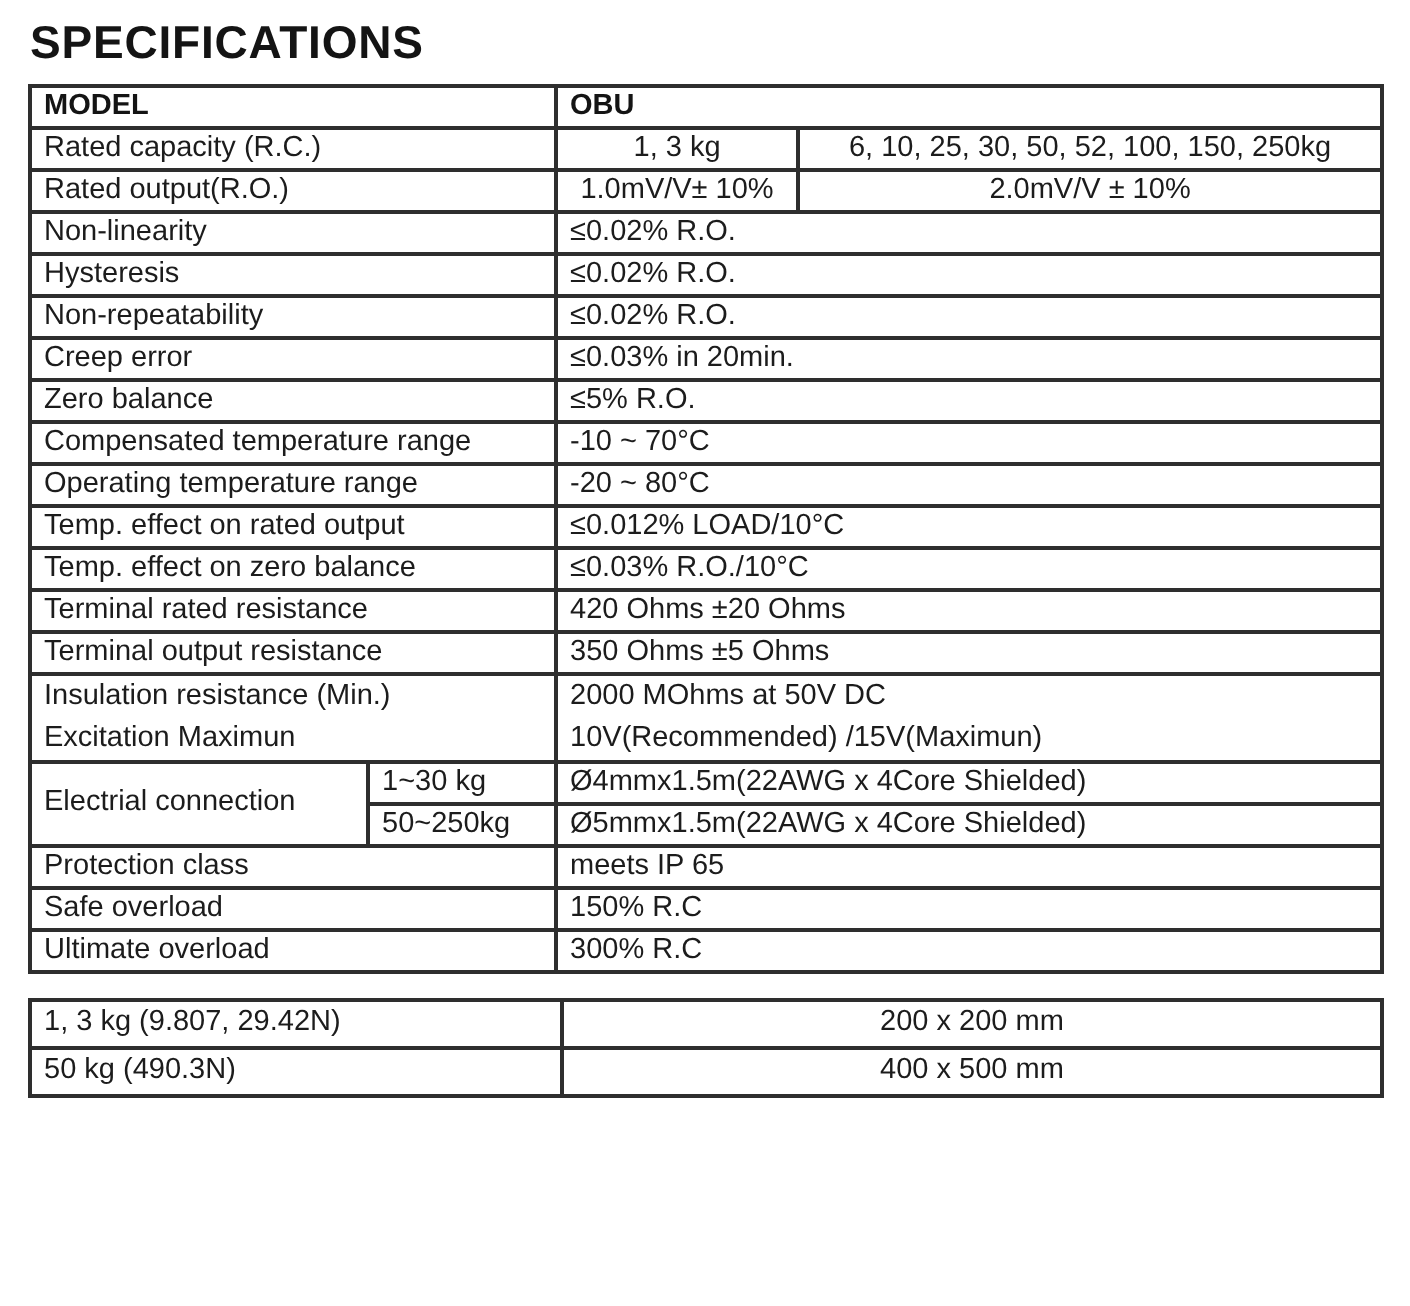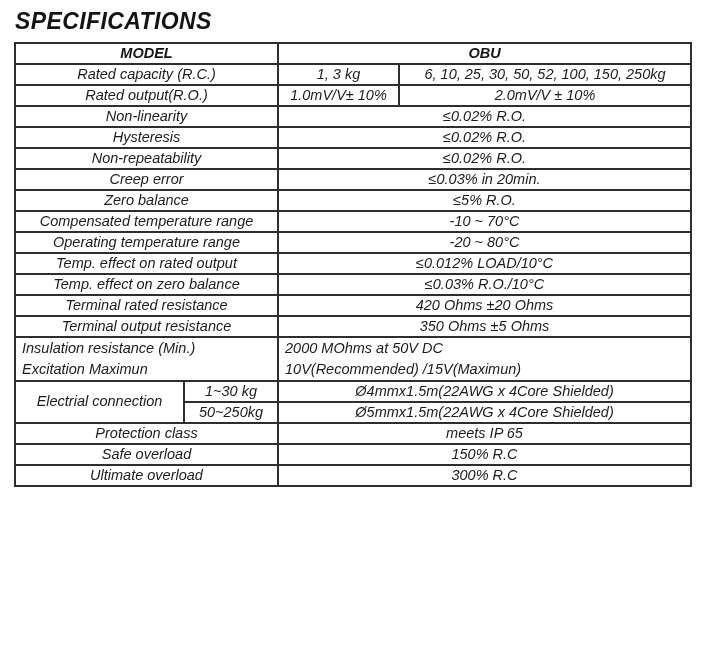--- a/index.html
+++ b/index.html
@@ -4,21 +4,21 @@
 <style>
   * { box-sizing: border-box; }
   html, body { margin: 0; padding: 0; }
   body {
     width: 705px;
     height: 653px;
     background: #ffffff;
     font-family: "Liberation Sans", sans-serif;
     color: #1c1c1c;
   }
-  .page { padding: 6px 30px 0 14px; font-style: italic; }
+  .page { padding: 6px 30px 0 14px; }
   .title {
     font-size: 23px;
     font-weight: bold;
     color: #141414;
     letter-spacing: 0.4px;
     margin: 2px 0 7px 1px;
   }
   table {
     border-collapse: collapse;
     table-layout: fixed;
@@ -28,21 +28,21 @@
     border: 2px solid #2e2e2e;
     font-size: 14.5px;
     font-weight: normal;
     color: #1c1c1c;
     padding: 0 6px;
     height: 21px;
     line-height: 1.2;
     vertical-align: middle;
     overflow: hidden;
     white-space: nowrap;
-    text-align: center;
+    text-align: left;
   }
   .bold { font-weight: bold; color: #141414; }
   .center { text-align: center; }
   .dbl-row td { height: 43px; }
   .dbl-line { height: 21px; display: flex; align-items: center; }
   .cap-table { margin-top: 12px; }
   .cap-table td { height: 24px; }
 </style>
 </head>
 <body>
@@ -150,16 +150,24 @@
       </tr>
     </tbody>
   </table>
 
   <table class="cap-table">
     <colgroup>
       <col style="width:266px">
         <col style="width:410px">
     </colgroup>
     <tbody>
+      <tr>
+        <td>1, 3 kg (9.807, 29.42N)</td>
+        <td class="center">200 x 200 mm</td>
+      </tr>
+      <tr>
+        <td>50 kg (490.3N)</td>
+        <td class="center">400 x 500 mm</td>
+      </tr>
     </tbody>
   </table>
 
 </div>
 
 </body></html>

